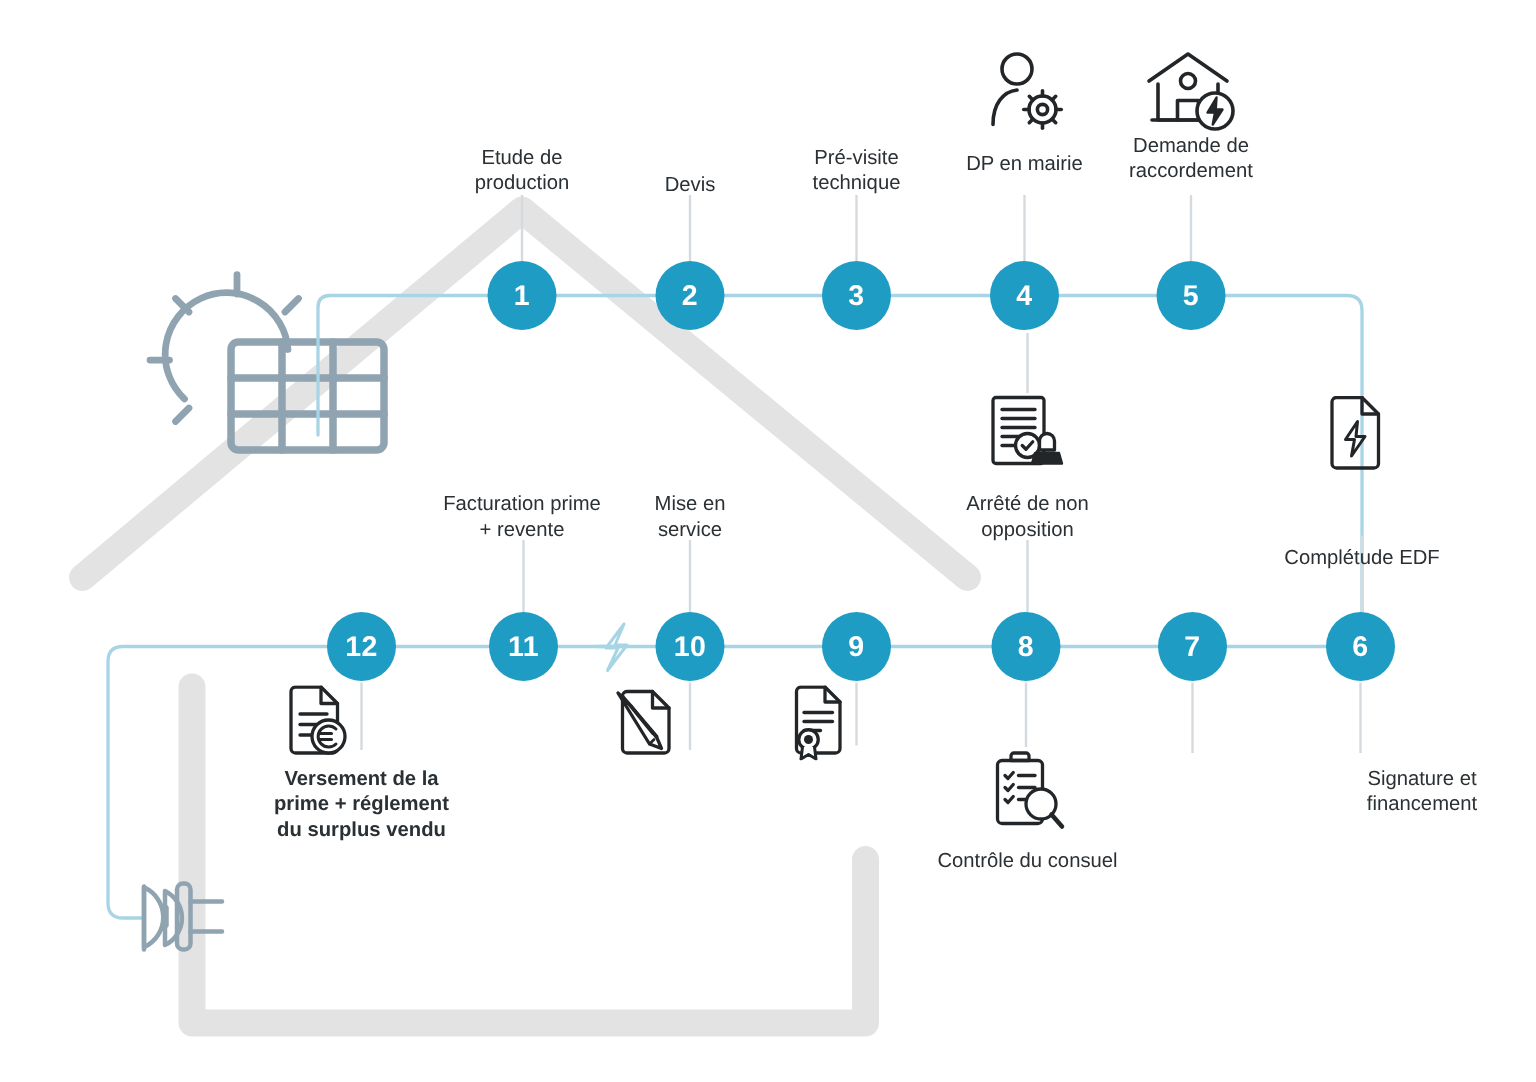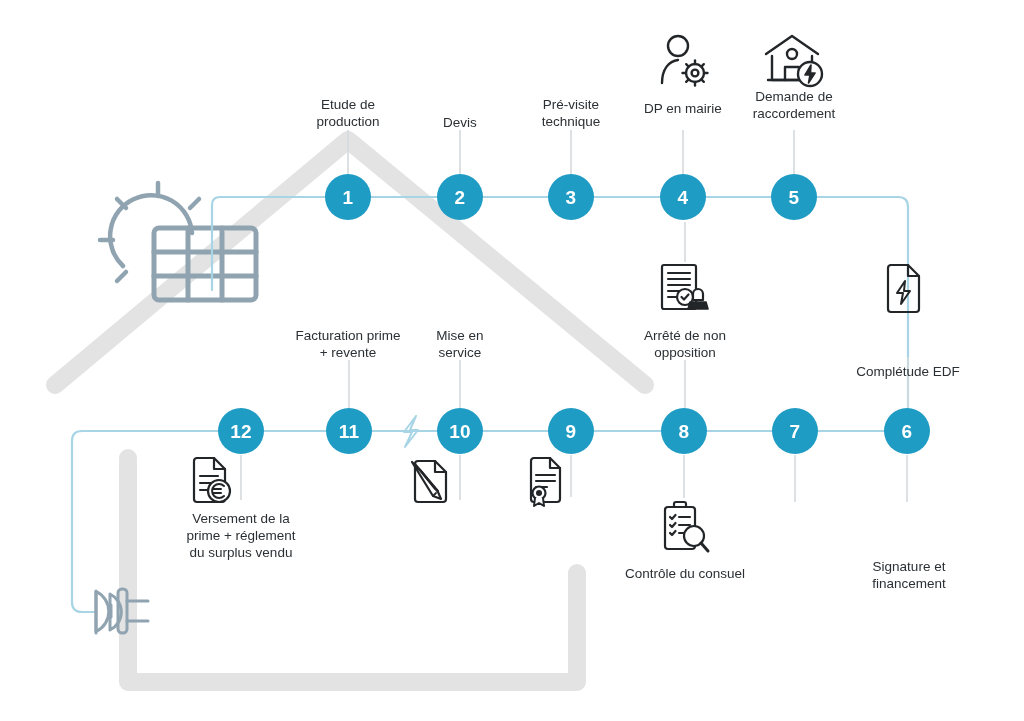--- a/index.html
+++ b/index.html
@@ -155,28 +155,28 @@
 
   <div class="step-label" style="left:348px; top:96px; width:150px;">Etude de
 production</div>
   <div class="step-label" style="left:460px; top:114px; width:120px;">Devis</div>
   <div class="step-label" style="left:571px; top:96px; width:150px;">Pré-visite
 technique</div>
   <div class="step-label" style="left:683px; top:100px; width:150px;">DP en mairie</div>
   <div class="step-label" style="left:794px; top:88px; width:160px;">Demande de
 raccordement</div>
 
-  <div class="step-label" style="left:909px; top:510px; width:150px;margin-top:48px;">Signature et
+  <div class="step-label" style="left:948px; top:510px; width:150px;">Signature et
 financement</div>
   <div class="step-label" style="left:685px; top:565px; width:200px;">Contrôle du consuel</div>
   <div class="step-label" style="left:460px; top:327px; width:140px;">Mise en
 service</div>
   <div class="step-label" style="left:348px; top:327px; width:190px;">Facturation prime
 + revente</div>
-  <div class="step-label" style="left:241px; top:510px; width:200px;">Versement de la
+  <div class="step-label" style="left:241px; top:510px; width:200px;font-weight:bold;">Versement de la
 prime + réglement
 du surplus vendu</div>
 
   <div class="step-label" style="left:685px; top:327px; width:170px;">Arrêté de non
 opposition</div>
   <div class="step-label" style="left:908px; top:333px; width:200px;margin-top:30px;">Complétude EDF</div>
 
   <div class="icon-box" style="left:683px; top:62px;">
     <svg width="62" height="62" viewBox="0 0 62 62" fill="none" stroke="#232629" stroke-width="2.4" stroke-linecap="round" stroke-linejoin="round">
       <circle cx="26" cy="15" r="10"></circle>

